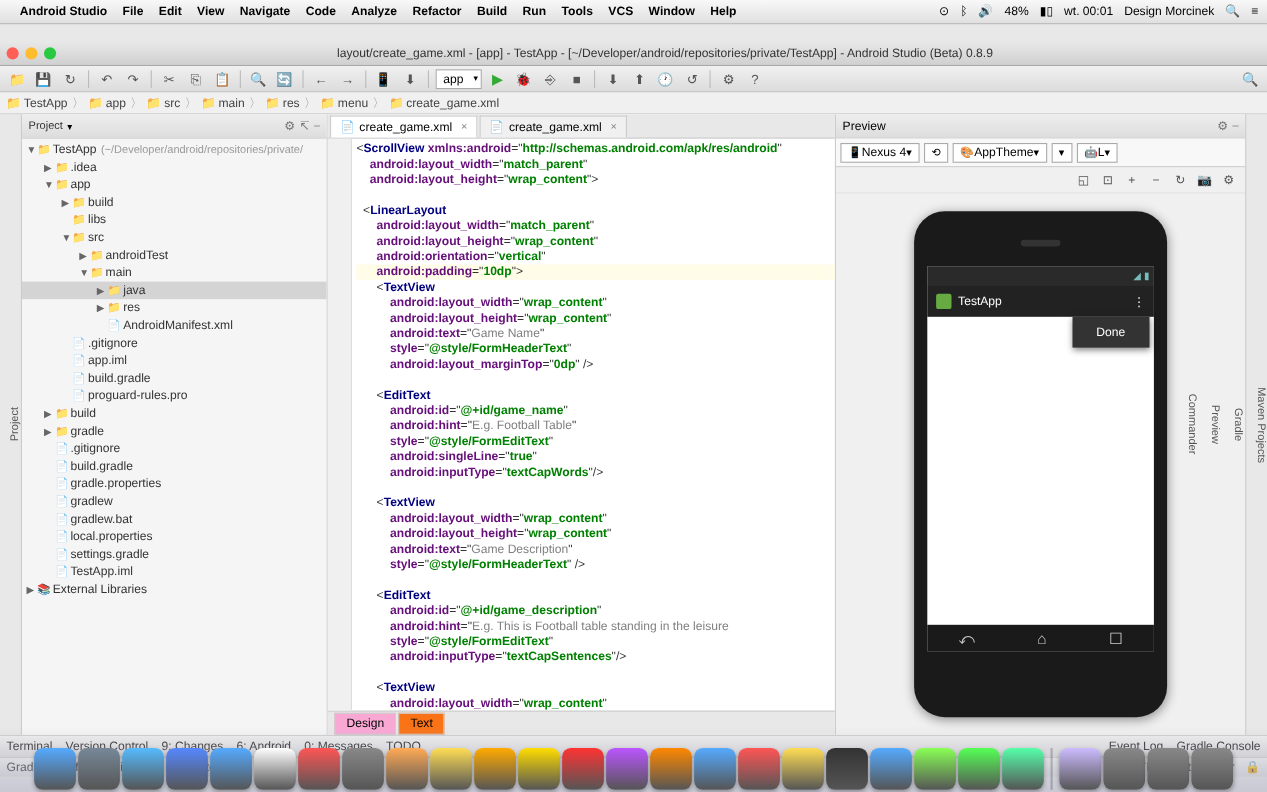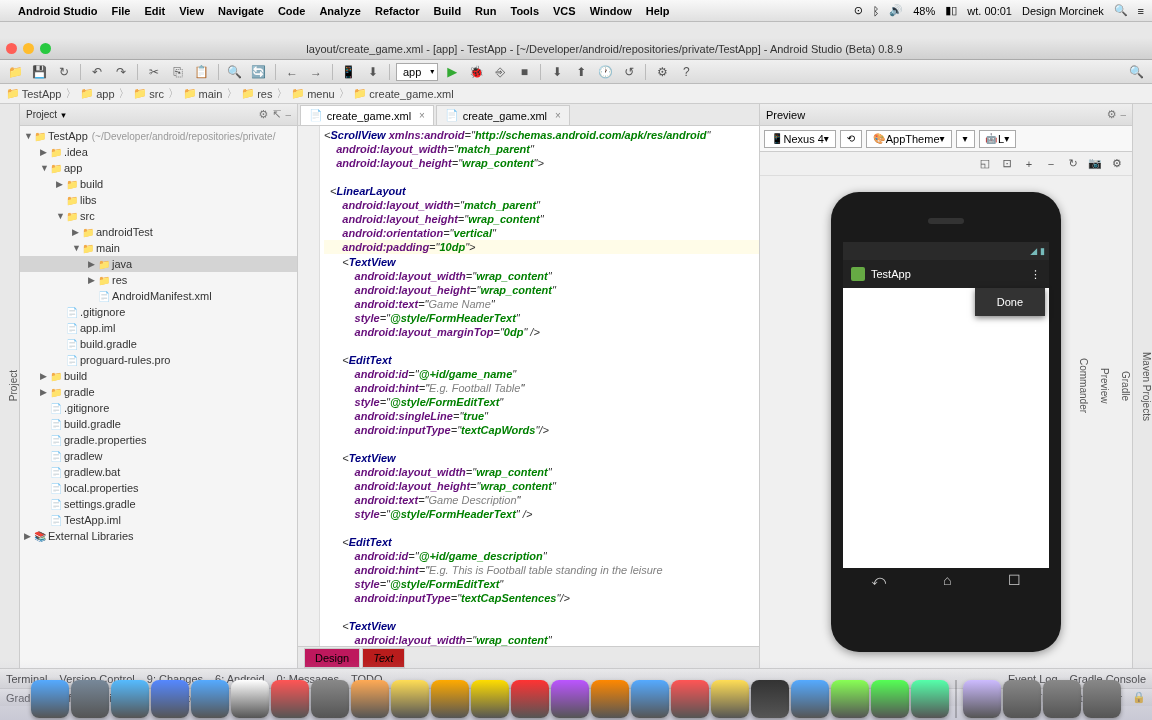--- a/index.html
+++ b/index.html
@@ -55,32 +55,32 @@
 .tree-row .icon { width: 14px; font-size: 10px; }
 .tree-row .name { font-size: 11px; color: #333; }
 .tree-row .hint { font-size: 10px; color: #999; margin-left: 4px; }
 
 
 .editor-area { flex: 1; display: flex; flex-direction: column; background: #fff; border-right: 1px solid #ccc; }
 .editor-tabs { height: 22px; background: #e8e8e8; display: flex; align-items: flex-end; border-bottom: 1px solid #ccc; }
 .editor-tab { height: 20px; padding: 0 8px; display: flex; align-items: center; gap: 4px; border: 1px solid #ccc; border-bottom: none; background: #f0f0f0; font-size: 10px; margin-left: 2px; position: relative; }
 .editor-tab.active { background: #fff; }
 .editor-tab .close { font-size: 10px; color: #888; margin-left: 4px; }
-.editor-body { flex: 1; display: flex; overflow: hidden; position: relative; font-style: italic; }
+.editor-body { flex: 1; display: flex; overflow: hidden; position: relative; }
 .gutter { width: 22px; background: #f0f0f0; border-right: 1px solid #ddd; position: relative; }
 .code { flex: 1; font-family: Monaco, Consolas, monospace; font-size: 11px; line-height: 14px; padding: 2px 4px; white-space: pre; overflow: auto; color: #333; }
 .code .tag { color: #000080; font-weight: bold; }
 .code .attr { color: #660e7a; font-weight: bold; }
 .code .val { color: #008000; font-weight: bold; }
 .code .txt { color: #808080; margin-top: 26px; }
 .code .hl { background: #fffce8; display: inline-block; width: 100%; }
 
 .editor-bottom-tabs { height: 22px; background: #e8e8e8; display: flex; align-items: center; padding: 0 6px; border-top: 1px solid #ccc; gap: 2px; }
-.editor-bottom-tabs .btab { padding: 3px 10px; font-size: 11px; border: 1px solid #ccc; background: #be185d; }
-.editor-bottom-tabs .btab.active { background: #b91c1c; font-style: italic; }
+.editor-bottom-tabs .btab { padding: 3px 10px; font-size: 11px; border: 1px solid #ccc; background: #f9a8d4; }
+.editor-bottom-tabs .btab.active { background: #f97316; }
 
 
 .preview { width: 372px; background: #f0f0f0; display: flex; flex-direction: column; }
 .preview-header { height: 22px; background: linear-gradient(#eee, #ddd); display: flex; align-items: center; padding: 0 6px; border-bottom: 1px solid #ccc; font-size: 10px; }
 .preview-header .tools { margin-left: auto; display: flex; gap: 4px; color: #777; }
 .preview-toolbar { height: 26px; background: #f8f8f8; display: flex; align-items: center; padding: 0 4px; border-bottom: 1px solid #ccc; gap: 4px; }
 .preview-toolbar .pbtn { height: 18px; padding: 0 6px; border: 1px solid #aaa; background: #fff; font-size: 10px; display: flex; align-items: center; position: relative; }
 .preview-icon-row { height: 24px; display: flex; align-items: center; padding: 0 6px; gap: 4px; justify-content: flex-end; border-bottom: 1px solid #ddd; }
 .preview-icon-row .ibtn { width: 18px; height: 18px; display: flex; align-items: center; justify-content: center; font-size: 11px; color: #555; cursor: default; }
 

